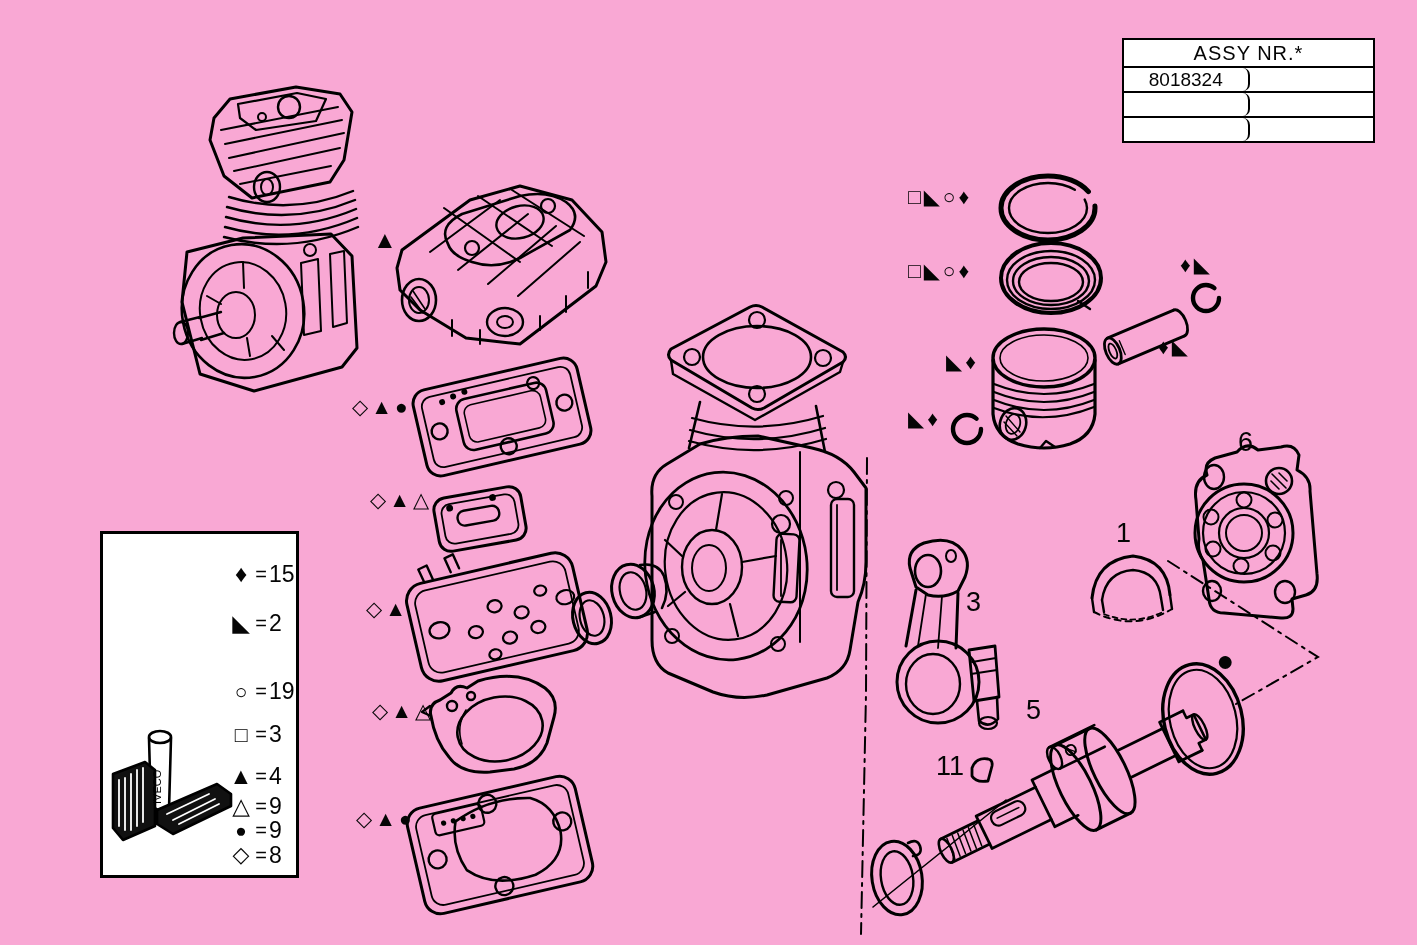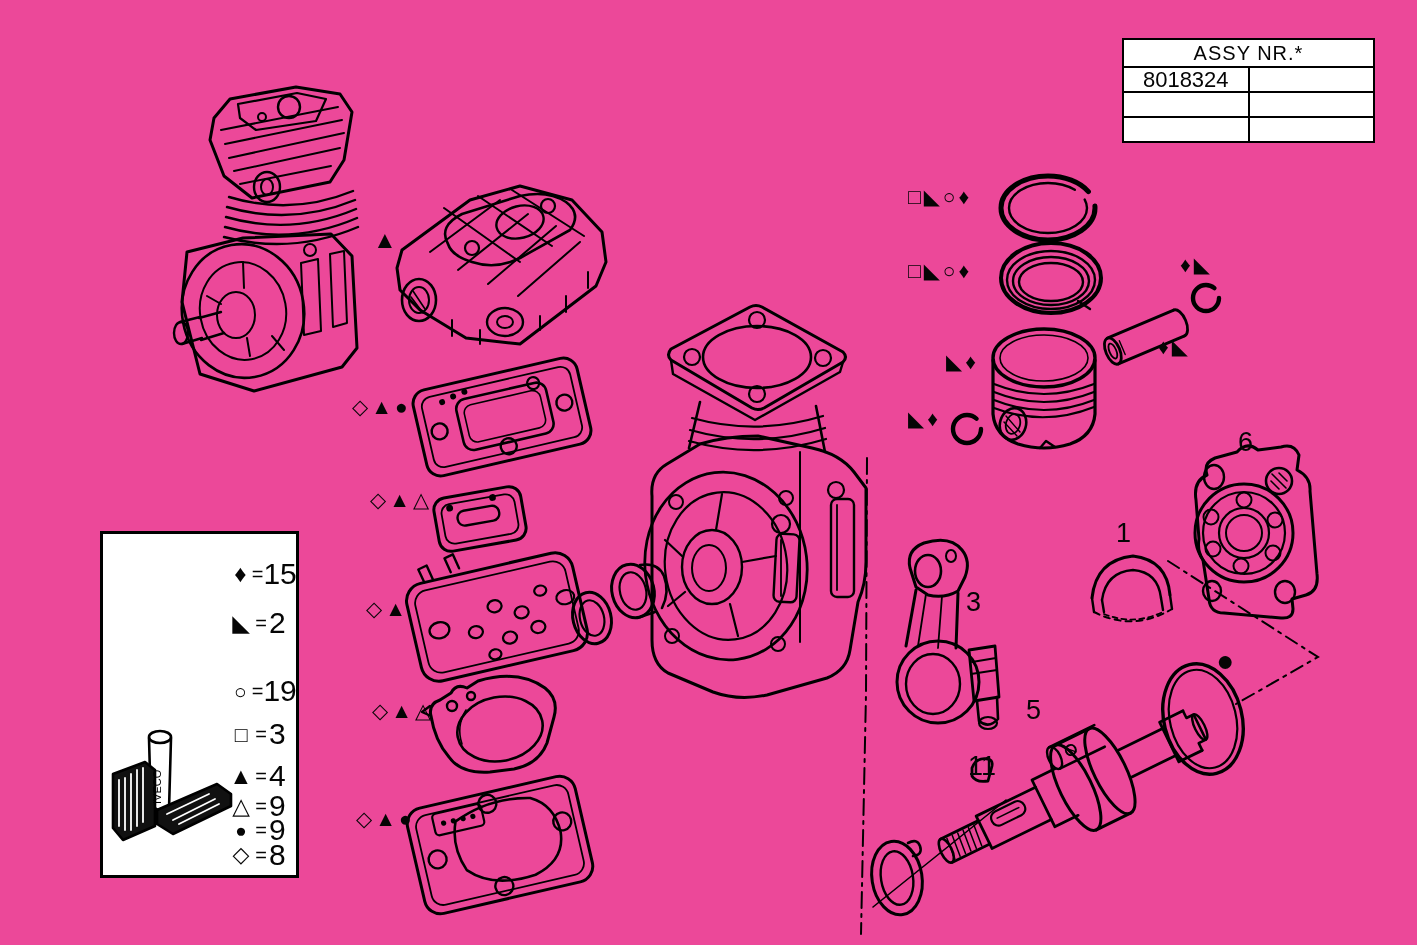--- a/index.html
+++ b/index.html
@@ -1,34 +1,34 @@
 <!DOCTYPE html>
 <html><head>
 <meta charset="utf-8">
 <style>
   html,body{margin:0;padding:0;background:#e8e8e8;}
   .page{
-    position:relative;width:1417px;height:945px;background:#ec4899;
+    position:relative;width:1417px;height:945px;background:#f9a8d4;
     font-family:"Liberation Sans", sans-serif;color:#050505;overflow:hidden;
   }
   .art{position:absolute;left:0;top:0;width:1417px;height:945px;z-index:1;}
   
   .assy{position:absolute;left:1122px;top:38px;width:249px;border:2.5px solid #000;z-index:3;background:#fff;}
   .assy-h{height:26px;border-bottom:2.5px solid #000;display:flex;align-items:center;justify-content:center;
           font-size:20px;letter-spacing:1px;}
   .assy-row{display:flex;height:23px;border-bottom:2.5px solid #000;}
   .assy-row:last-child{border-bottom:none;}
-  .assy-c{flex:1;border-right:2.5px solid #000;display:flex;align-items:center;justify-content:center;font-size:22px;}
+  .assy-c{flex:1;border-right:2.5px solid #000;display:flex;align-items:center;justify-content:center;font-size:19px;border-radius:7px;}
   .assy-c.r{border-right:none;}
   
   .legend{position:absolute;left:100px;top:531px;width:193px;height:341px;border:3px solid #000;z-index:3;background:#fff;}
   .lg-row{position:absolute;left:126px;width:66px;height:28px;display:flex;align-items:center;justify-content:space-between;}
   .lg-sym{font-size:21px;width:24px;text-align:center;line-height:1;}
   .lg-eq{font-size:20px;line-height:1;}
-  .lg-val{font-size:30px;min-width:26px;line-height:1;}
+  .lg-val{font-size:23px;min-width:26px;line-height:1;}
   .kit{position:absolute;left:2px;top:188px;width:132px;height:140px;}
   
   .ann{position:absolute;z-index:2;font-size:21px;letter-spacing:3px;white-space:nowrap;line-height:1;}
   .ann.big{font-size:24px;}
   .ann.dot{font-size:30px;letter-spacing:0;}
   .num{position:absolute;z-index:2;font-size:27px;line-height:1;white-space:nowrap;}
 </style>
 </head>
 <body>
 
@@ -385,15 +385,15 @@
   <span class="ann" style="left:946px;top:351px">◣♦</span>
   <span class="ann" style="left:908px;top:408px">◣♦</span>
   <span class="ann" style="left:1158px;top:336px">♦◣</span>
   <span class="ann" style="left:1180px;top:254px">♦◣</span>
   <span class="ann dot" style="left:1216px;top:646px">●</span>
 
   <span class="num" style="left:1116px;top:520px">1</span>
   <span class="num" style="left:966px;top:589px">3</span>
   <span class="num" style="left:1026px;top:697px">5</span>
   <span class="num" style="left:1238px;top:429px">6</span>
-  <span class="num" style="left:968px;top:753px">11</span>
+  <span class="num" style="left:936px;top:753px">11</span>
 
 </div>
 
 </body></html>

